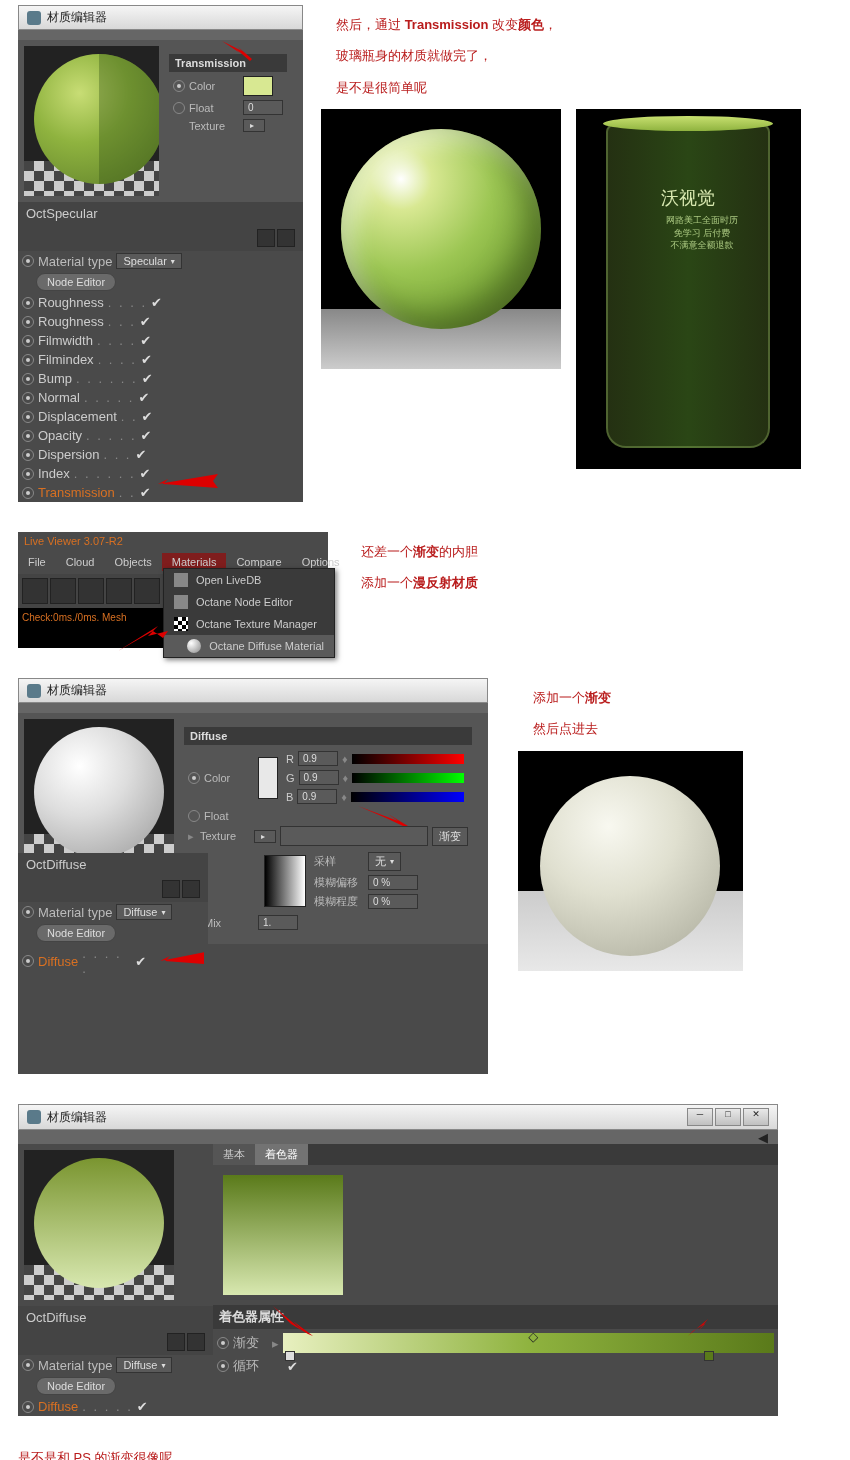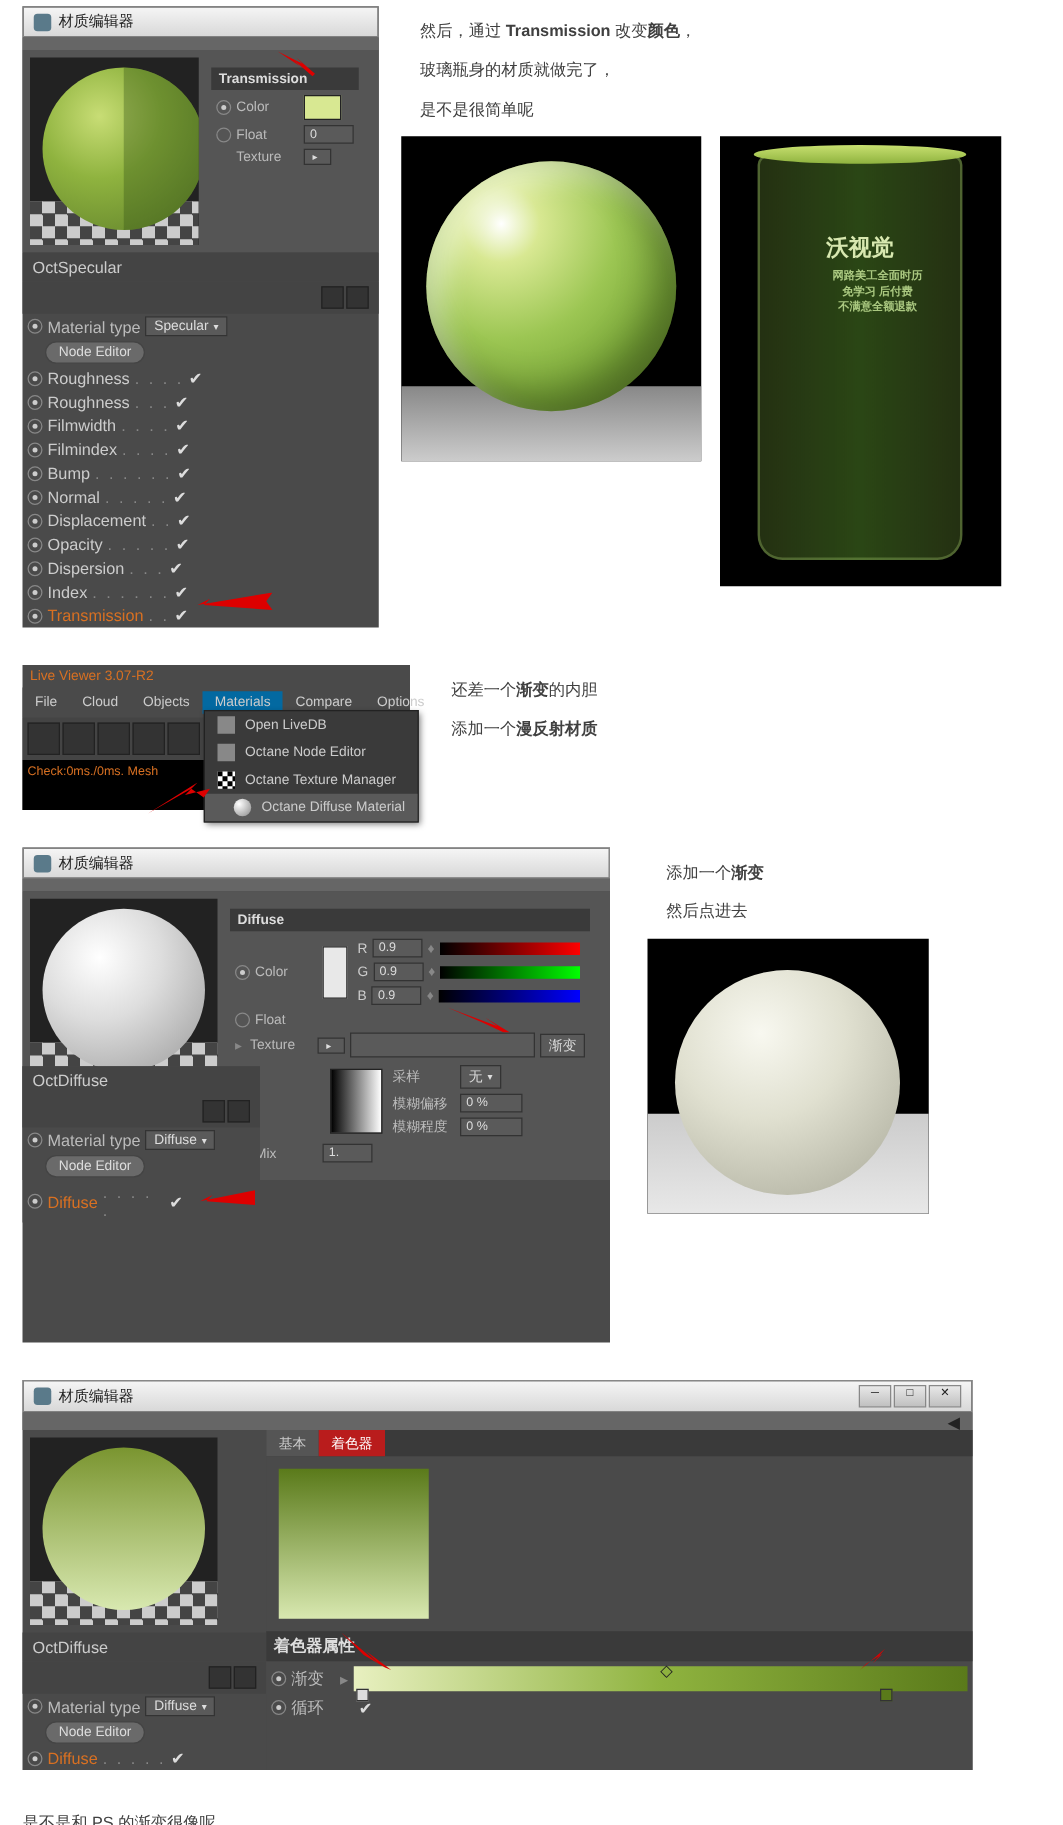--- a/index.html
+++ b/index.html
@@ -1,16 +1,16 @@
 <!DOCTYPE html>
 <html><head>
 <meta charset="utf-8">
 <style>
 body { margin:0; background:#fff; font-family:"Microsoft YaHei",Arial,sans-serif; font-size:13px; width:850px; }
-.tutorial-text { margin:8px 15px; line-height:1.8; color:#404040; }
+.tutorial-text { margin:8px 15px; line-height:1.8; color:#b91c1c; }
 .tutorial-text b { font-weight:bold; }
 .section { display:flex; margin-bottom:30px; }
 .panel { background:#4a4a4a; color:#ccc; }
 .titlebar { background:linear-gradient(#f5f5f5,#d8d8d8); border:1px solid #888; padding:3px 8px; color:#222; font-size:12px; display:flex; align-items:center; }
 .titlebar-icon { width:14px; height:14px; background:#5a7a8a; border-radius:3px; margin-right:6px; }
 .preview-row { display:flex; background:#555; padding:6px; }
 .mat-preview { width:150px; height:150px; background:#222; position:relative; overflow:hidden; }
 .checker { position:absolute; bottom:0; left:0; right:0; height:35px; background:repeating-conic-gradient(#ccc 0 25%,#444 0 50%) 0 0/20px 20px; }
 .sphere { position:absolute; width:130px; height:130px; border-radius:50%; top:8px; left:10px; }
 .sphere-green { background:radial-gradient(circle at 35% 30%, #c8dd75, #8fb33f 40%, #5a7a28); }
@@ -29,38 +29,38 @@
 .dropdown { background:#5a5a5a; border:1px solid #333; padding:1px 6px; font-size:11px; color:#ddd; display:flex; align-items:center; gap:4px; }
 .chev { font-size:8px; }
 .btn { background:#6a6a6a; border:1px solid #444; border-radius:10px; padding:2px 10px; font-size:11px; color:#ddd; }
 .mat-name-row { background:#444; padding:4px 8px; display:flex; justify-content:space-between; align-items:center; }
 .nav-icons { display:flex; gap:2px; }
 .nav-icon { width:16px; height:16px; background:#333; border:1px solid #222; }
 .render-img { background:#000; position:relative; overflow:hidden; }
 .glass-sphere { position:absolute; width:200px; height:200px; border-radius:50%; top:20px; left:20px; background:radial-gradient(circle at 30% 25%, #fff 0%, #d8e892 15%, #9cc653 45%, #7aa838 70%, #5a7f26); box-shadow:inset -15px -15px 30px rgba(0,0,0,0.3), inset 15px 15px 20px rgba(255,255,255,0.4); }
 .glass-bottle { position:absolute; width:160px; height:320px; top:15px; left:30px; background:linear-gradient(to right, rgba(120,160,60,0.3), rgba(60,100,30,0.7), rgba(120,160,60,0.3)); border-radius:8px 8px 20px 20px; border:2px solid rgba(180,220,120,0.3); }
 .glass-bottle::before { content:''; position:absolute; top:-10px; left:-5px; right:-5px; height:15px; background:linear-gradient(#c8e070,#8fb33f); border-radius:50%; }
-.bottle-text { position:absolute; top:60px; left:0; right:0; text-align:center; color:#d8e8b0; font-size:18px; font-weight:bold; }
+.bottle-text { position:absolute; top:60px; left:0; right:0; text-align:center; color:#d8e8b0; font-size:18px; font-weight:normal; }
 .bottle-sub { font-size:9px; color:#aac880; margin-top:4px; line-height:1.4;padding-left:28px; }
 .menubar { background:#4a4a4a; padding:3px 0; display:flex; font-size:11px; }
 .menubar span { padding:3px 10px; color:#ccc; }
-.menubar span.active { background:#0369a1; }
+.menubar span.active { background:#7f1d1d; }
 .toolbar-icons { background:#444; padding:4px; display:flex; gap:2px; }
 .tool-icon { width:24px; height:24px; background:#333; border:1px solid #222; }
 .menu-drop { position:absolute; background:#3a3a3a; border:1px solid #222; box-shadow:2px 2px 5px rgba(0,0,0,0.5); }
 .menu-item { padding:4px 10px; display:flex; align-items:center; gap:8px; color:#ccc; font-size:11px; }
 .menu-item.hl { background:#5a5a5a;justify-content:flex-end; }
 .menu-icon { width:14px; height:14px; background:#888; }
 .menu-icon.sphere-ico { border-radius:50%; background:radial-gradient(circle at 30% 30%,#fff,#888); }
 .color-bar { height:10px; flex:1; }
 .num-input { background:#5a5a5a; border:1px solid #333; padding:1px 4px; width:30px; color:#ddd; font-size:10px; }
 .tex-btn { background:#5a5a5a; border:1px solid #333; height:18px; flex:1; }
 .gradient-preview { width:40px; height:50px; background:linear-gradient(to right,#000,#fff); border:1px solid #222; }
 .tab { padding:3px 10px; background:#555; font-size:11px; color:#ccc; }
-.tab.active { background:#b91c1c; color:#fff; }
+.tab.active { background:#737373; color:#fff; }
 .shader-preview { width:120px; height:120px; background:linear-gradient(to bottom,#5a7a1a,#d8e8b0); margin:10px; }
 .grad-bar { height:20px; background:linear-gradient(to right,#e8f0c0,#8fb33f,#5a7a1a); position:relative; flex:1; }
 .grad-stop { position:absolute; bottom:-8px; width:8px; height:8px; background:#ddd; border:1px solid #333; }
 .win-btns { display:flex; gap:2px; margin-left:auto; }
 .win-btn { width:24px; height:16px; background:linear-gradient(#e8e8e8,#c0c0c0); border:1px solid #888; font-size:9px; text-align:center; }
 .status-text { color:#d87022; font-size:10px; padding:4px; }
 </style>
 </head>
 <body>
 

